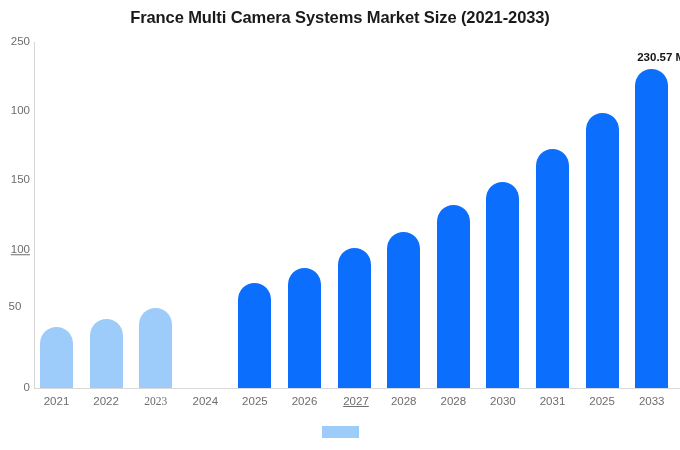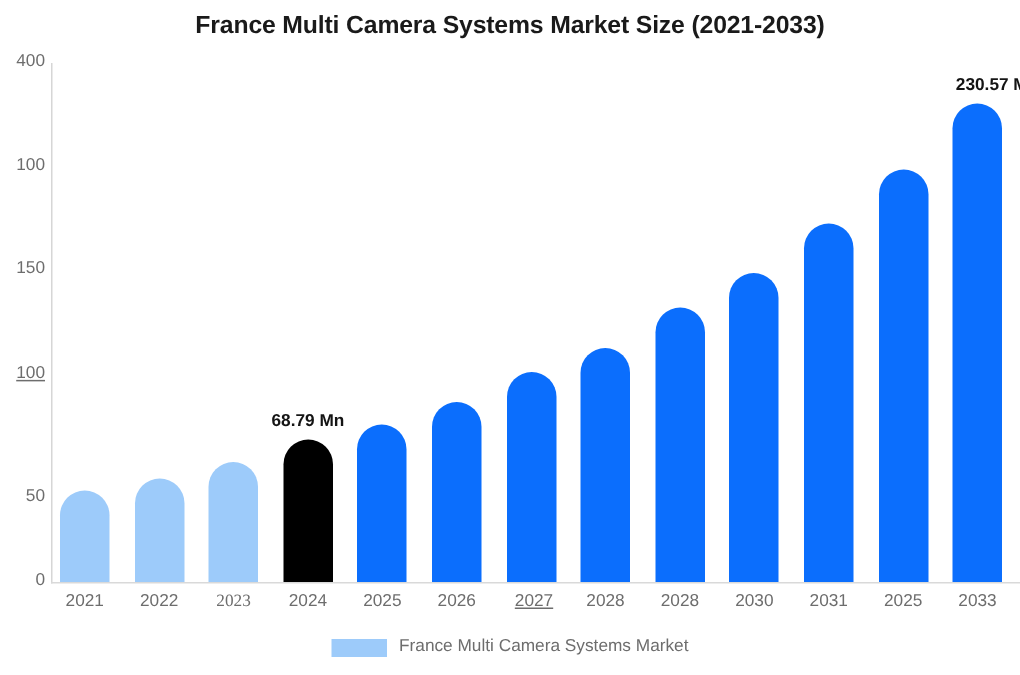--- a/index.html
+++ b/index.html
@@ -135,40 +135,36 @@
 
 <div id="chart-root">
 
   <div id="chart-title">France Multi Camera Systems Market Size (2021-2033)</div>
 
   <div id="y-axis-line"></div>
   <div id="x-axis-line"></div>
 
   <div id="y-tick-layer">
       <div class="y-tick-row" style="top: 388px;">0</div>
-      <div class="y-tick-row" style="top: 332px;">50</div>
+      <div class="y-tick-row" style="top: 307px; text-align: center;">50</div>
       <div class="y-tick-row" style="top: 249.6px; text-decoration: underline;">100</div>
       <div class="y-tick-row" style="top: 180.4px;">150</div>
       <div class="y-tick-row" style="top: 111.2px;">100</div>
-      <div class="y-tick-row" style="top: 42px;">400</div>
+      <div class="y-tick-row" style="top: 42px;">250</div>
     </div>
 
   <div id="plot-area">
       <div class="bar-slot" style="left: 6px; height: 60.896px;">
         <div class="bar" style="height: 100%; background: rgb(157, 203, 250);"></div>
       </div>
       <div class="bar-slot" style="left: 55.6px; height: 69.2px;">
         <div class="bar" style="height: 100%; background: rgb(157, 203, 250);"></div>
       </div>
       <div class="bar-slot" style="left: 105.2px; height: 80.272px;">
         <div class="bar" style="height: 100%; background: rgb(157, 203, 250);"></div>
-      </div>
-      <div class="bar-slot" style="left: 154.8px; height: 95.2054px;">
-        <div class="bar" style="height: 100%; background: rgb(0, 0, 0);"></div>
-        <div class="bar-value-label">68.79 Mn</div>
       </div>
       <div class="bar-slot" style="left: 204.4px; height: 105.184px;">
         <div class="bar" style="height: 100%; background: rgb(11, 110, 253);"></div>
       </div>
       <div class="bar-slot" style="left: 254px; height: 120.408px;">
         <div class="bar" style="height: 100%; background: rgb(11, 110, 253);"></div>
       </div>
       <div class="bar-slot" style="left: 303.6px; height: 139.784px;">
         <div class="bar" style="height: 100%; background: rgb(11, 110, 253);"></div>
       </div>
@@ -204,16 +200,15 @@
       <div class="x-tick-label" style="left: 373.7px;">2028</div>
       <div class="x-tick-label" style="left: 423.3px;">2028</div>
       <div class="x-tick-label" style="left: 472.9px;">2030</div>
       <div class="x-tick-label" style="left: 522.5px;">2031</div>
       <div class="x-tick-label" style="left: 572.1px;">2025</div>
       <div class="x-tick-label" style="left: 621.7px;">2033</div>
     </div>
 
   <div id="legend">
     <span id="legend-swatch"></span>
-    <span id="legend-label">France Multi Camera Systems Market</span>
   </div>
 
 </div>
 
 </body></html>

